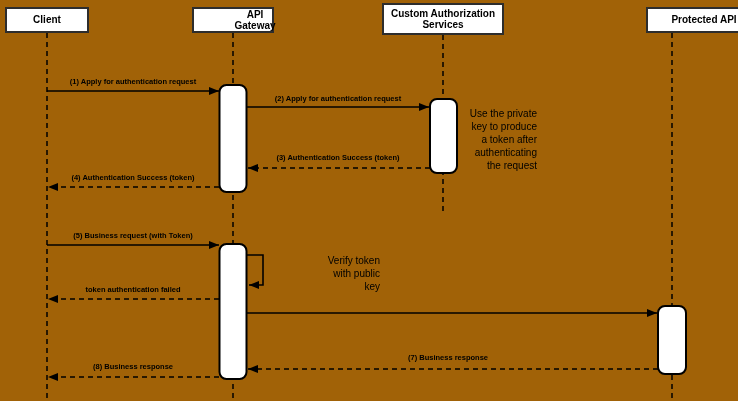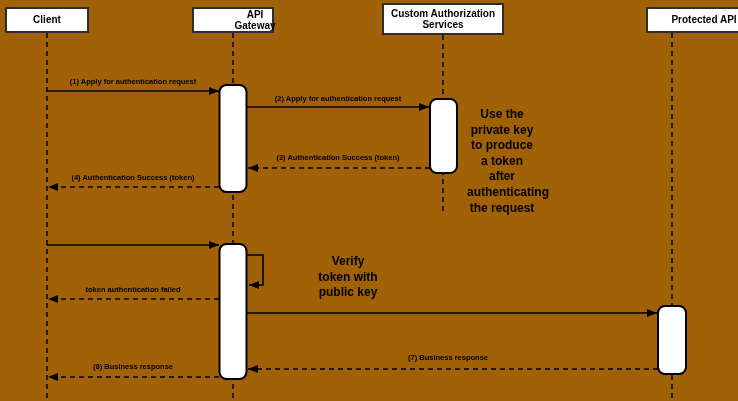--- a/index.html
+++ b/index.html
@@ -15,21 +15,21 @@
   }
   .p-client{left:5px;top:7px;width:84px;height:26px;}
   .p-gateway{left:192px;top:7px;width:82px;height:26px;padding-left:44px;}
   .p-custom{left:382px;top:3px;width:122px;height:32px;padding:0 4px;}
   .p-protected{left:646px;top:7px;width:116px;height:26px;}
   .lbl{
     position:absolute;font-size:7.5px;font-weight:bold;text-align:center;
     white-space:nowrap;line-height:1.2;
   }
   .note{
-    position:absolute;font-size:12px;font-weight:bold;text-align:center;
+    position:absolute;font-size:10px;font-weight:normal;text-align:right;
     line-height:1.3;white-space:normal;
   }
   .m1{left:48px;top:77px;width:170px;}
   .m2{left:253px;top:94px;width:170px;}
   .m3{left:253px;top:153px;width:170px;}
   .m4{left:48px;top:173px;width:170px;}
   .m5{left:48px;top:231px;width:170px;}
   .m6{left:48px;top:285px;width:170px;}
   .m7{left:242px;top:299px;width:420px;}
   .m8{left:363px;top:353px;width:170px;}
@@ -81,20 +81,21 @@
     <span>Custom Authorization Services</span>
   </div>
   <div class="participant p-protected">
     <span>Protected API</span>
   </div>
 
   <div class="lbl m1">(1) Apply for authentication request</div>
   <div class="lbl m2">(2) Apply for authentication request</div>
   <div class="lbl m3">(3) Authentication Success (token)</div>
   <div class="lbl m4">(4) Authentication Success (token)</div>
+  <div class="lbl m5">(5) Business request (with Token)</div>
   <div class="lbl m6">token authentication failed</div>
   <div class="lbl m8">(7) Business response</div>
   <div class="lbl m9">(8) Business response</div>
 
   <div class="note note-private-key">Use the private key to produce a token after authenticating the request</div>
   <div class="note note-verify-token">Verify token with public key</div>
 
 </div>
 
 </body></html>

